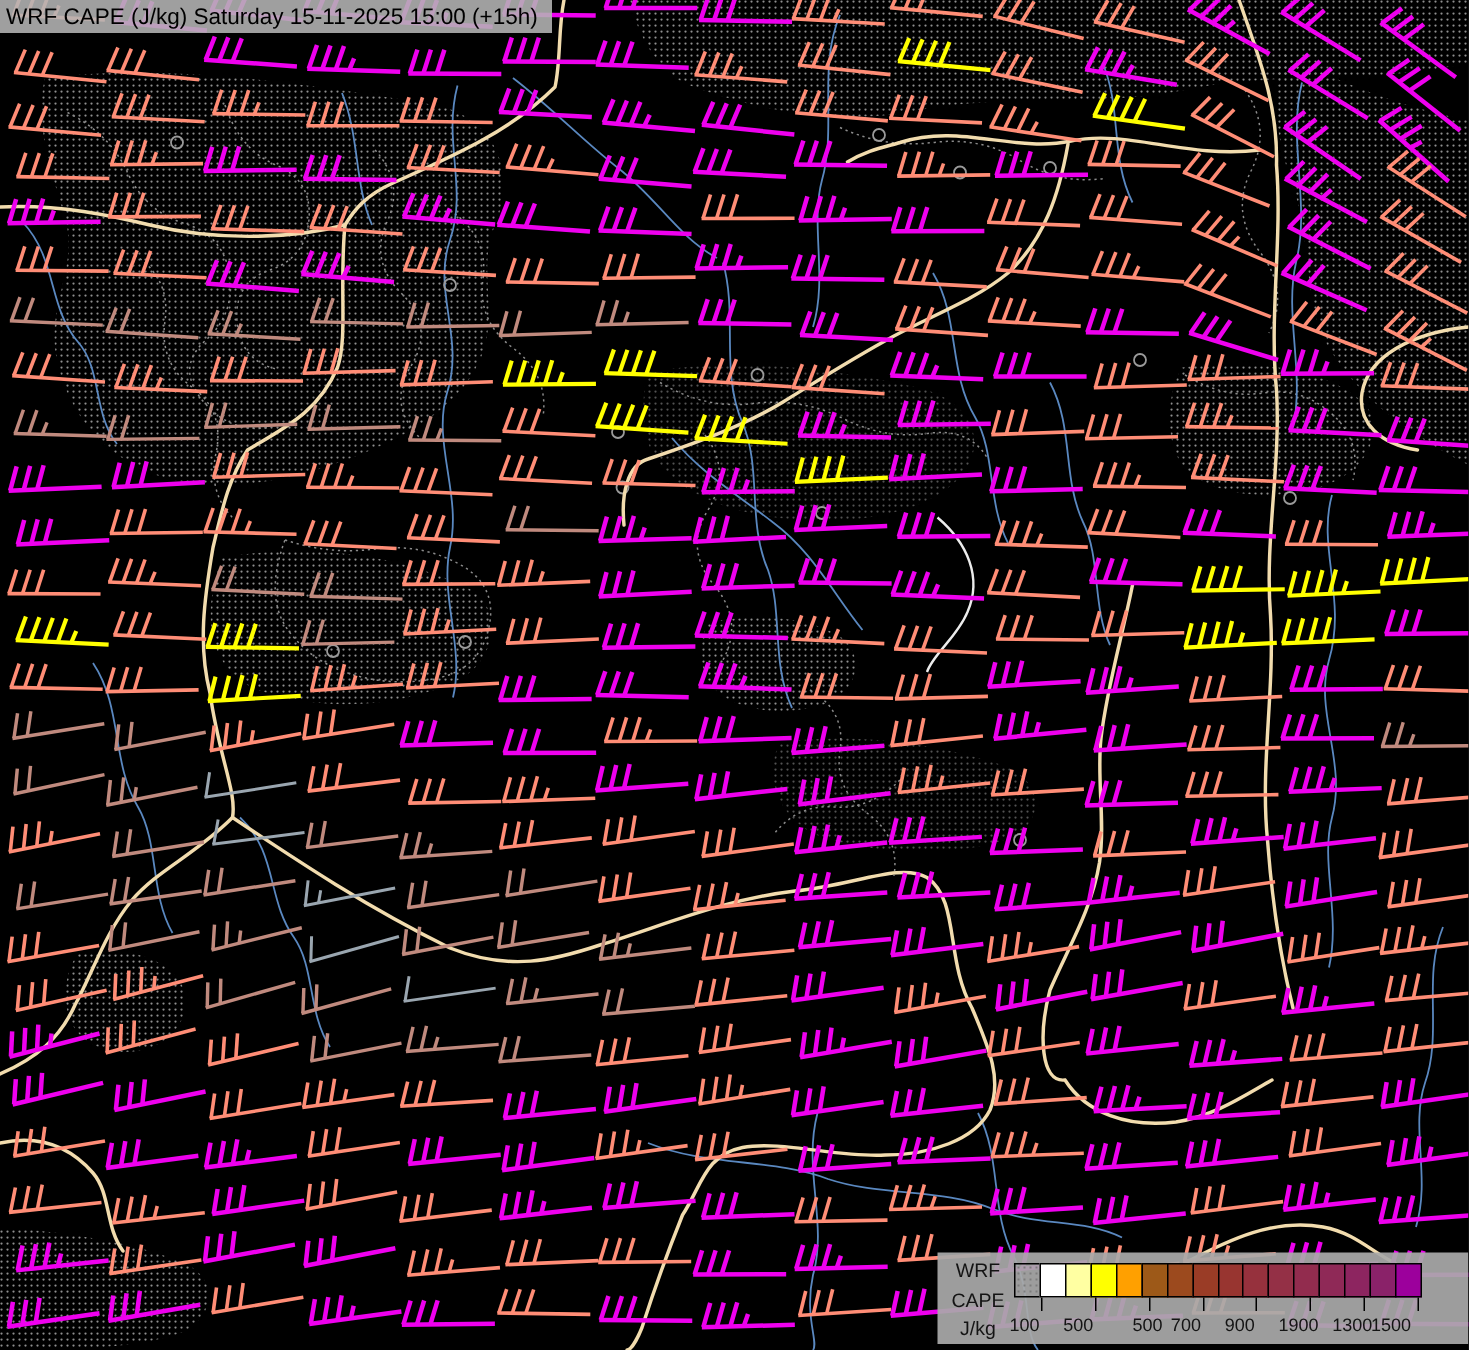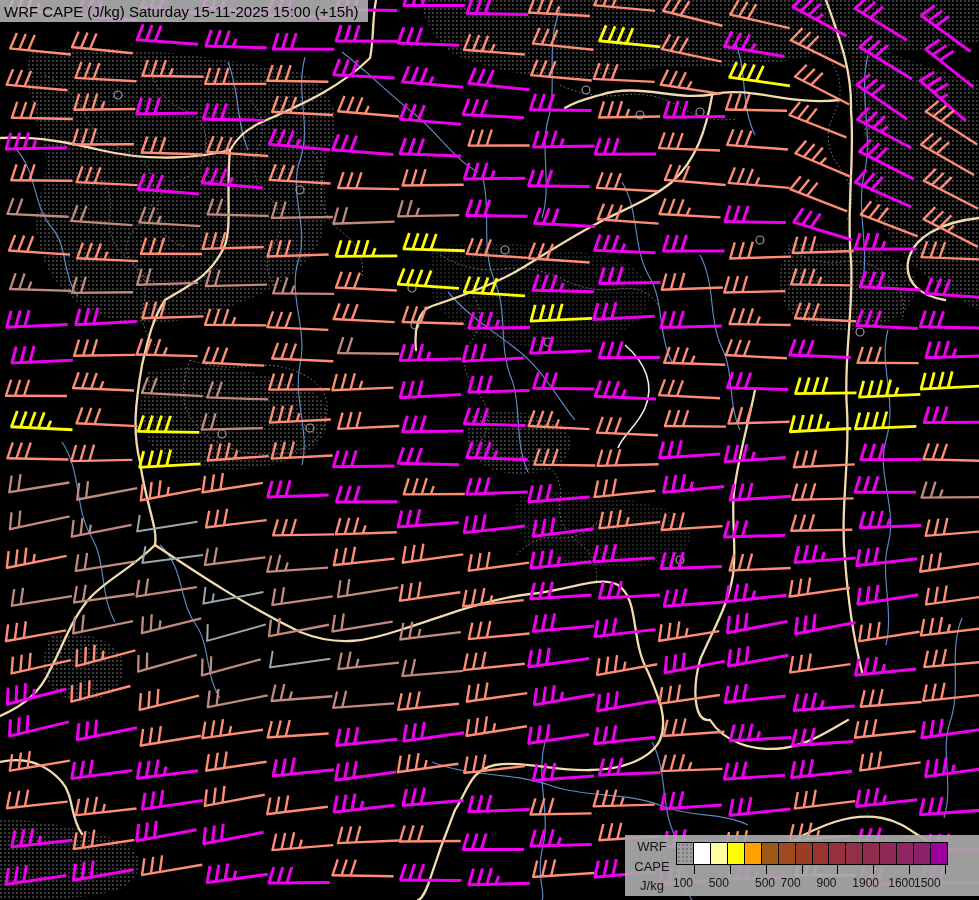--- a/index.html
+++ b/index.html
@@ -2539,19 +2539,19 @@
         <div class="lg-num" style="left: 31.82px;">500</div>
         <div class="lg-tick" style="left: 88.7px;"></div>
         <div class="lg-num" style="left: 78px;">500</div>
         <div class="lg-tick" style="left: 124.58px;"></div>
         <div class="lg-num" style="left: 103.58px;">700</div>
         <div class="lg-tick" style="left: 160.46px;"></div>
         <div class="lg-num" style="left: 139.46px;">900</div>
         <div class="lg-tick" style="left: 196.34px;"></div>
         <div class="lg-num" style="left: 175.34px;">1900</div>
         <div class="lg-tick" style="left: 232.22px;"></div>
-        <div class="lg-num" style="left: 211.22px;">1600</div>
+        <div class="lg-num" style="left: 211.22px;">1300</div>
         <div class="lg-tick" style="left: 268.1px;"></div>
         <div class="lg-num" style="left: 237px;">1500</div>
       </div>
   </div>
 
 </div>
 
 </body></html>

